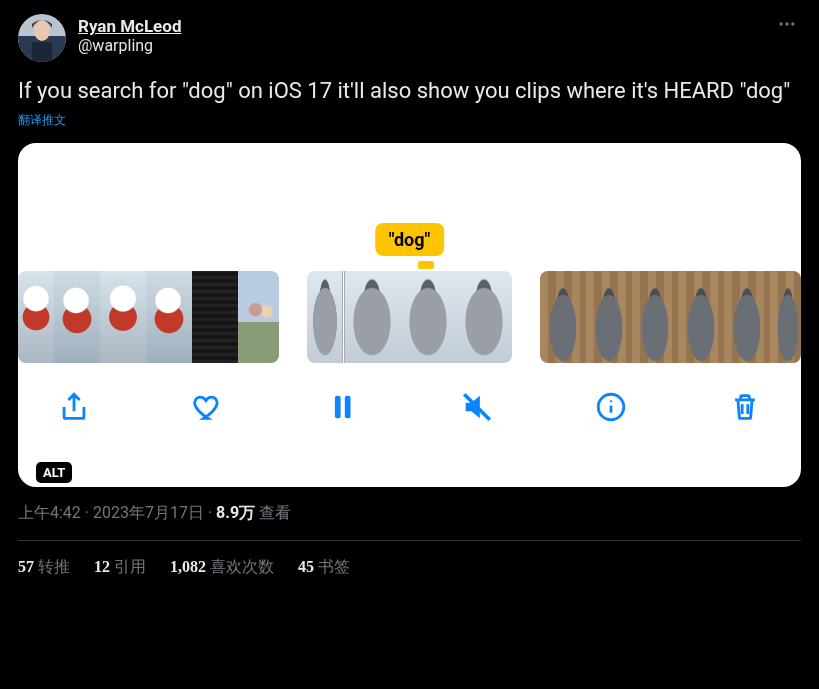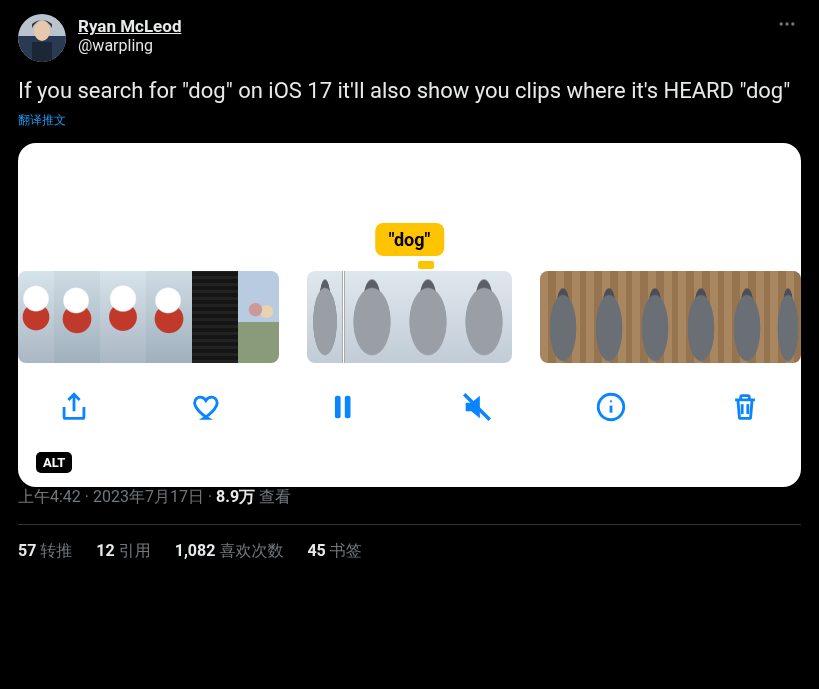--- a/index.html
+++ b/index.html
@@ -22,27 +22,27 @@
   .filmstrip { height: 92px; display: flex; align-items: stretch; gap: 0; padding: 0; }
   .clip-group { display: flex; height: 92px; border-radius: 8px; overflow: hidden; }
   .gap { width: 28px; flex: 0 0 28px; }
   .thumb { height: 92px; width: 46px; flex: 0 0 46px; }
   .thumb.wider { width: 56px; flex: 0 0 56px; }
   .thumb.narrow { width: 36px; flex:0 0 36px; }
   .playhead { width: 5px; background:#fff; border-radius:3px; box-shadow: 0 0 0 1px #aaa; margin: -4px 0; z-index:2; position:relative; }
   .toolbar { height: 88px; display: flex; align-items: center; justify-content: space-between; padding: 0 36px 0 36px; }
   .tb-btn { width: 40px; height: 40px; color: #0a84ff; display:flex; align-items:center; justify-content:center; cursor:pointer; }
   .tb-btn svg { width: 34px; height: 34px; stroke: currentColor; fill:none; stroke-width:2; }
-  .alt-badge { position:absolute; left:18px; bottom:14px; background:#000; color:#fff; font-weight:700; font-size:13px; padding:3px 7px; border-radius:5px; }
-  .meta-line { margin-top: 0; color:#71767b; font-size:16px; }
+  .alt-badge { position:absolute; left:18px; bottom:4px; background:#000; color:#fff; font-weight:700; font-size:13px; padding:3px 7px; border-radius:5px; }
+  .meta-line { margin-top: 16px; color:#71767b; font-size:16px; }
   .meta-line .views-num { color:#e7e9ea; font-weight:700; }
   .divider { border-top:1px solid #2f3336; margin-top:16px; }
   .stats { display:flex; gap:24px; padding: 16px 0 0 0; font-size:16px; color:#71767b; }
   .stats .num { color:#e7e9ea; font-weight:700; margin-right:4px; }
-  .stat-item { cursor:pointer; }
+  .stat-item { cursor:pointer;font-family:Liberation Serif, serif; }
 
   
   .t-dog1 { background:
       radial-gradient(circle at 50% 30%, #fff 0 18%, transparent 20%),
       radial-gradient(circle at 50% 50%, #c0392b 0 26%, transparent 28%),
       linear-gradient(#d7e3ea,#aab7c4); }
   .t-dog1b { background:
       radial-gradient(circle at 48% 32%, #fff 0 18%, transparent 20%),
       radial-gradient(circle at 50% 52%, #c0392b 0 26%, transparent 28%),
       linear-gradient(#cfdbe3,#9fb0bd); }

